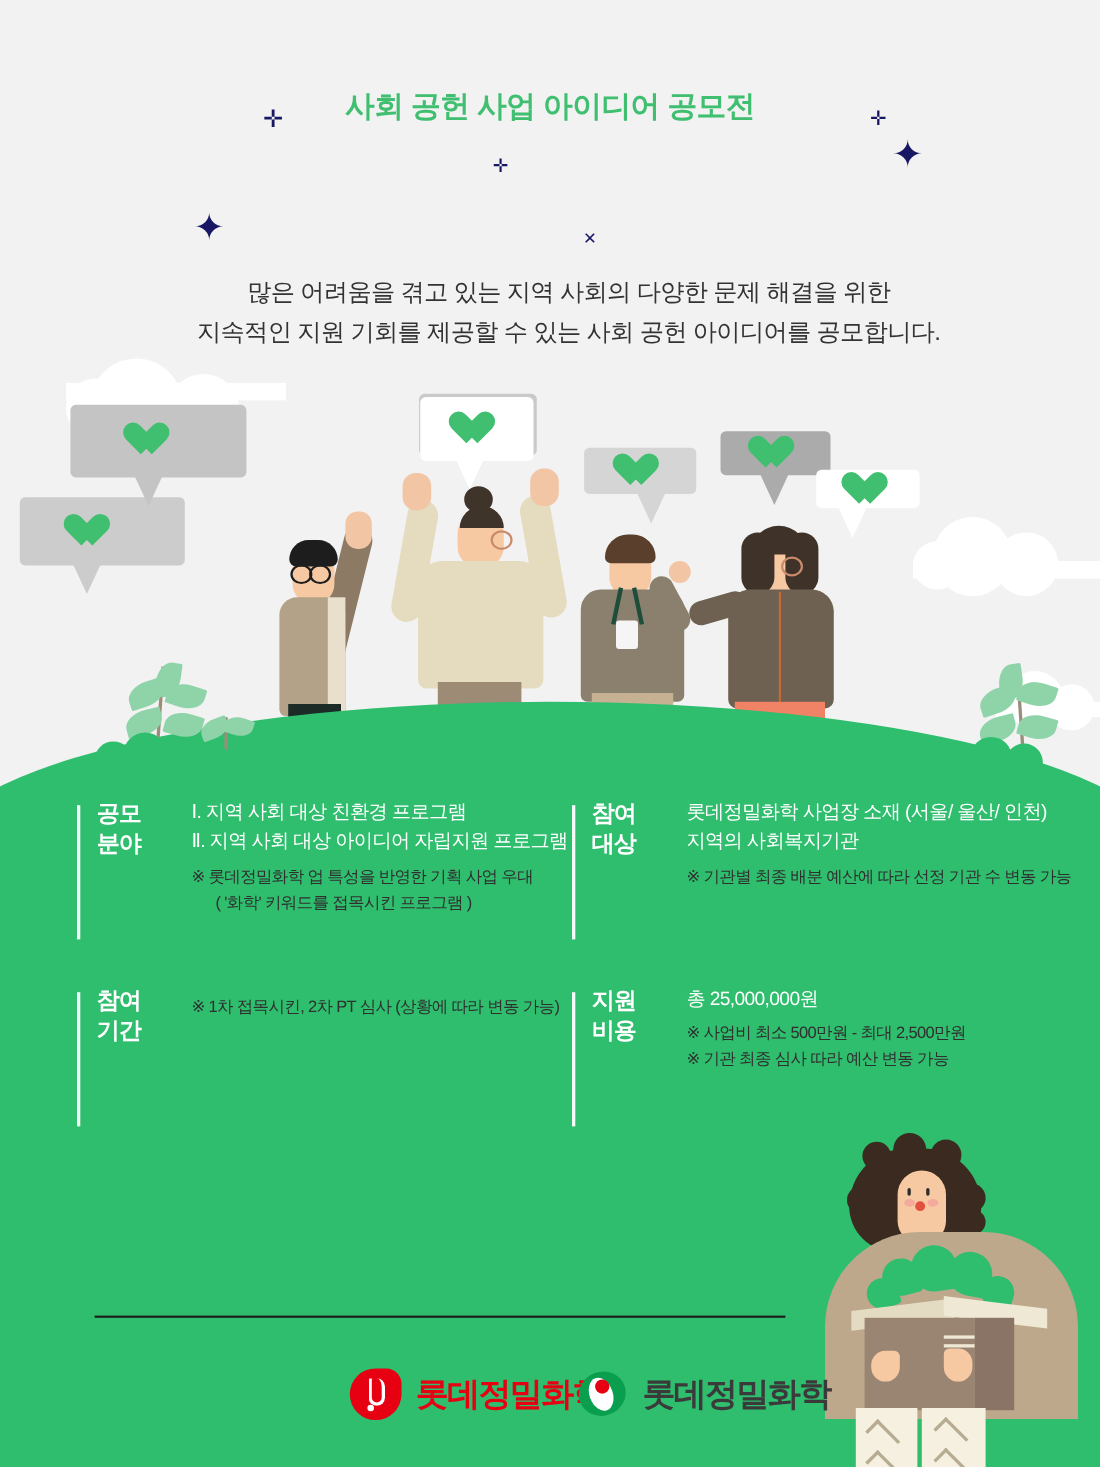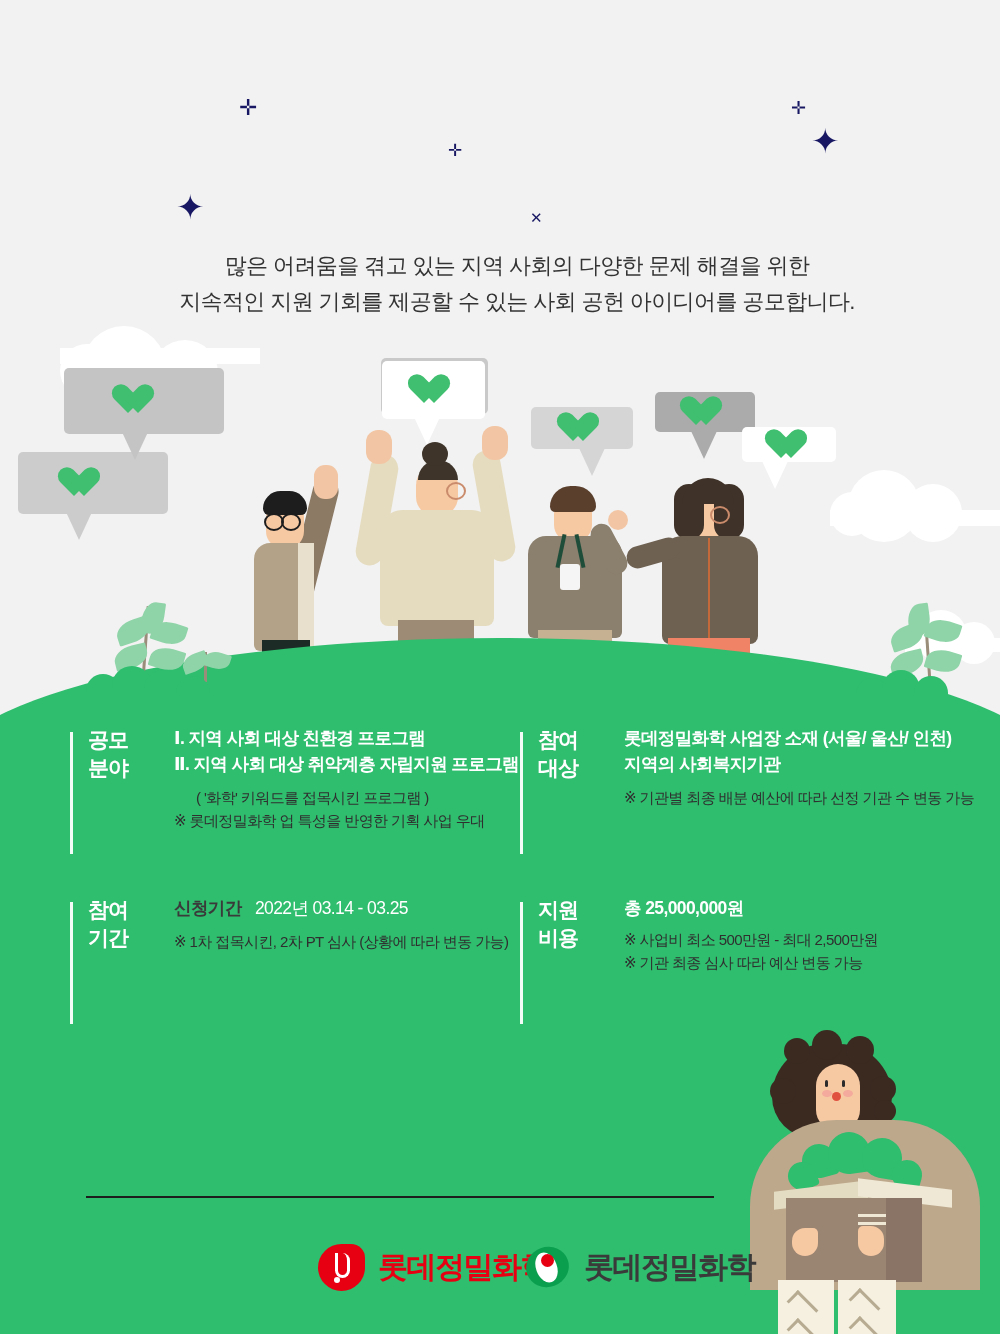--- a/index.html
+++ b/index.html
@@ -76,21 +76,21 @@
   
   .info{position:absolute;top:726px;left:0;width:1000px;z-index:20;}
   .cell{position:absolute;}
   .rule{position:absolute;width:3px;background:#ffffff;opacity:.95;}
   .celllabel{
     position:absolute;left:18px;top:0;width:84px;
     font-size:21px;font-weight:bold;color:#ffffff;line-height:1.32;letter-spacing:-1px;
   }
   .cellbody{position:absolute;left:104px;top:0;width:400px;}
   .ln{font-size:17.5px;color:#ffffff;line-height:1.48;letter-spacing:-0.6px;white-space:nowrap;}
-  .ln.b{font-weight:bold;}
+  .ln.b{font-weight:normal;}
   .note{font-size:15px;color:#2f2f2f;line-height:1.52;letter-spacing:-0.6px;white-space:nowrap;}
   .note.ind{padding-left:22px;}
   .gap{height:9px;}
   .lbl{font-weight:bold;color:#3a3a3a;}
   .val{color:#ffffff;}
 
   
   .bigdate{
     position:absolute;left:84px;top:1098px;z-index:20;
     font-size:74px;font-weight:bold;color:#f2f2f2;letter-spacing:-1.5px;white-space:nowrap;
@@ -136,20 +136,21 @@
 
   <div class="header">
 
     <span class="spark" style="left:239px;top:97px;font-size:22px;">✛</span>
     <span class="spark" style="left:176px;top:190px;font-size:34px;">✦</span>
     <span class="spark" style="left:791px;top:99px;font-size:18px;">✛</span>
     <span class="spark" style="left:811px;top:124px;font-size:34px;">✦</span>
     <span class="spark" style="left:448px;top:142px;font-size:17px;">✛</span>
     <span class="spark" style="left:530px;top:210px;font-size:15px;">✕</span>
 
+    <div class="kicker">사회 공헌 사업 아이디어 공모전</div>
     <div class="lead">
       <div>많은 어려움을 겪고 있는 지역 사회의 다양한 문제 해결을 위한</div>
       <div>지속적인 지원 기회를 제공할 수 있는 사회 공헌 아이디어를 공모합니다.</div>
     </div>
 
     <div class="cloud" style="left:60px;top:322px;width:200px;height:42px;">
       <i style="left:22px;top:4px;width:84px;height:84px;"></i>
       <i style="left:0px;top:22px;width:54px;height:54px;"></i>
       <i style="left:92px;top:18px;width:66px;height:66px;"></i>
       <i class="base" style="left:0px;top:26px;width:200px;height:16px;border-radius:0;"></i>
@@ -296,24 +297,24 @@
   <div class="info">
 
     <div class="cell" style="left:70px;top:0px;width:450px;">
       <div class="rule" style="left:0;top:6px;height:122px;"></div>
       <div class="celllabel">
         <div>공모</div>
         <div>분야</div>
       </div>
       <div class="cellbody">
         <div class="ln b">Ⅰ. 지역 사회 대상 친환경 프로그램</div>
-        <div class="ln b">Ⅱ. 지역 사회 대상 취약계층 자립지원 프로그램</div>
+        <div class="ln b">Ⅱ. 지역 사회 대상 아이디어 자립지원 프로그램</div>
         <div class="gap"></div>
+        <div class="note">※ 롯데정밀화학 업 특성을 반영한 기획 사업 우대</div>
         <div class="note ind">( '화학' 키워드를 접목시킨 프로그램 )</div>
-        <div class="note">※ 롯데정밀화학 업 특성을 반영한 기획 사업 우대</div>
       </div>
     </div>
 
     <div class="cell" style="left:520px;top:0px;width:460px;">
       <div class="rule" style="left:0;top:6px;height:122px;"></div>
       <div class="celllabel">
         <div>참여</div>
         <div>대상</div>
       </div>
       <div class="cellbody" style="width:420px;">
@@ -324,24 +325,20 @@
       </div>
     </div>
 
     <div class="cell" style="left:70px;top:170px;width:450px;">
       <div class="rule" style="left:0;top:6px;height:122px;"></div>
       <div class="celllabel">
         <div>참여</div>
         <div>기간</div>
       </div>
       <div class="cellbody">
-        <div class="ln">
-          <span class="lbl">신청기간</span>
-          <span class="val" style="margin-left:9px;">2022년 03.14 - 03.25</span>
-        </div>
         <div class="gap"></div>
         <div class="note">※ 1차 접목시킨, 2차 PT 심사 (상황에 따라 변동 가능)</div>
       </div>
     </div>
 
     <div class="cell" style="left:520px;top:170px;width:460px;">
       <div class="rule" style="left:0;top:6px;height:122px;"></div>
       <div class="celllabel">
         <div>지원</div>
         <div>비용</div>

